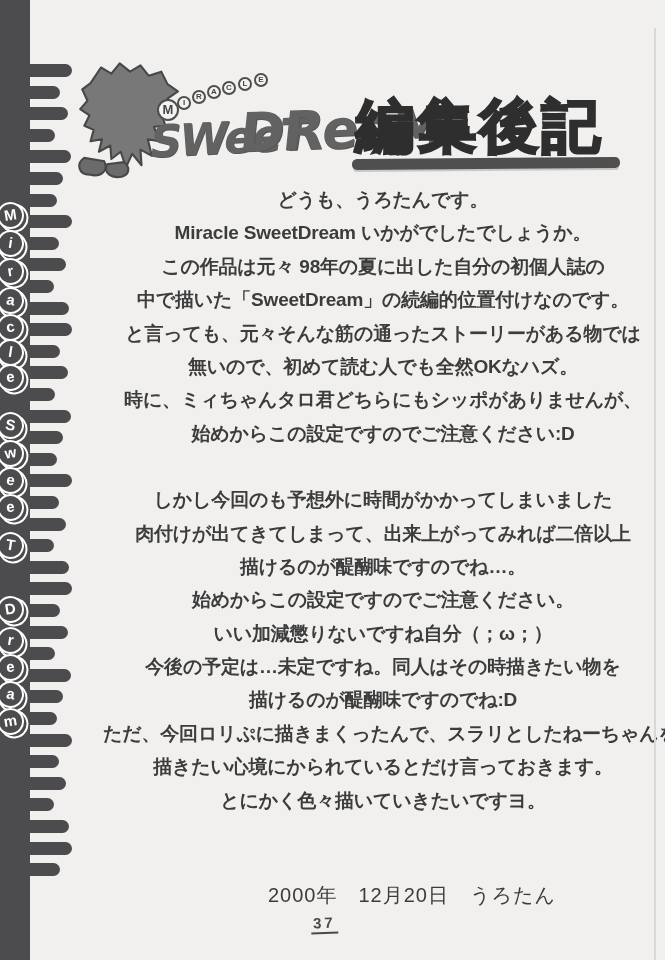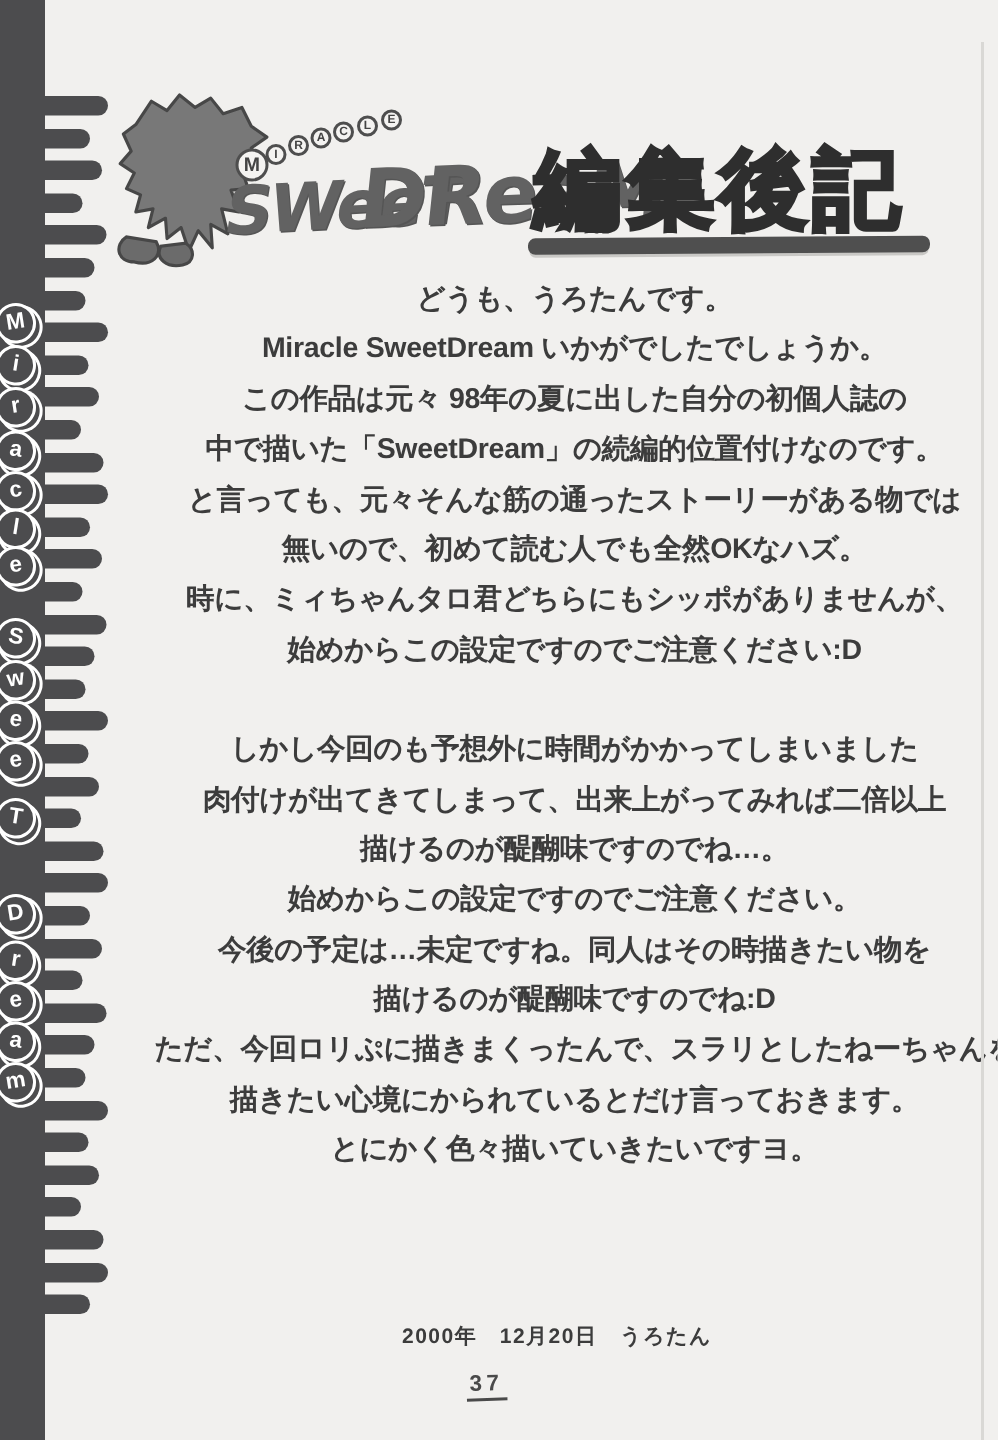--- a/index.html
+++ b/index.html
@@ -50,21 +50,21 @@
 
   
   .body-block{position:absolute;left:103px;top:183px;width:560px;text-align:center;}
   .line{
     height:33.4px;line-height:33.4px;white-space:nowrap;
     font-size:19px;font-weight:600;letter-spacing:-0.2px;color:#3c3c3c;
   }
   .para2{margin-top:33px;}
   .date-line{
     position:absolute;left:268px;top:882px;
-    font-size:14px;font-weight:700;color:#3c3c3c;white-space:nowrap;letter-spacing:1px;text-align:center;
+    font-size:20px;font-weight:400;color:#3c3c3c;white-space:nowrap;letter-spacing:1px;text-align:center;
   }
   .page-number{
     position:absolute;left:311px;top:914px;
     font-size:15px;font-weight:600;color:#4a4a4a;letter-spacing:3px;
     border-bottom:2px solid #4a4a4a;padding:0 2px 1px 2px;transform:rotate(-2deg);
   }
 
   
   .edge-line{position:absolute;left:654px;top:28px;width:2px;height:932px;background:#d9d8d5;}
 </style>
@@ -169,20 +169,21 @@
         <div class="line">と言っても、元々そんな筋の通ったストーリーがある物では</div>
         <div class="line">無いので、初めて読む人でも全然OKなハズ。</div>
         <div class="line">時に、ミィちゃんタロ君どちらにもシッポがありませんが、</div>
         <div class="line">始めからこの設定ですのでご注意ください:D</div>
       </div>
     <div id="para2" class="para2">
         <div class="line">しかし今回のも予想外に時間がかかってしまいました</div>
         <div class="line">肉付けが出てきてしまって、出来上がってみれば二倍以上</div>
         <div class="line">描けるのが醍醐味ですのでね…。</div>
         <div class="line">始めからこの設定ですのでご注意ください。</div>
+        <div class="line">いい加減懲りないですね自分（；ω；）</div>
         <div class="line">今後の予定は…未定ですね。同人はその時描きたい物を</div>
         <div class="line">描けるのが醍醐味ですのでね:D</div>
         <div class="line">ただ、今回ロリぷに描きまくったんで、スラリとしたねーちゃんを</div>
         <div class="line">描きたい心境にかられているとだけ言っておきます。</div>
         <div class="line">とにかく色々描いていきたいですヨ。</div>
       </div>
   </main>
 
   <div class="date-line">2000年　12月20日　うろたん</div>
   <div class="page-number">37</div>

